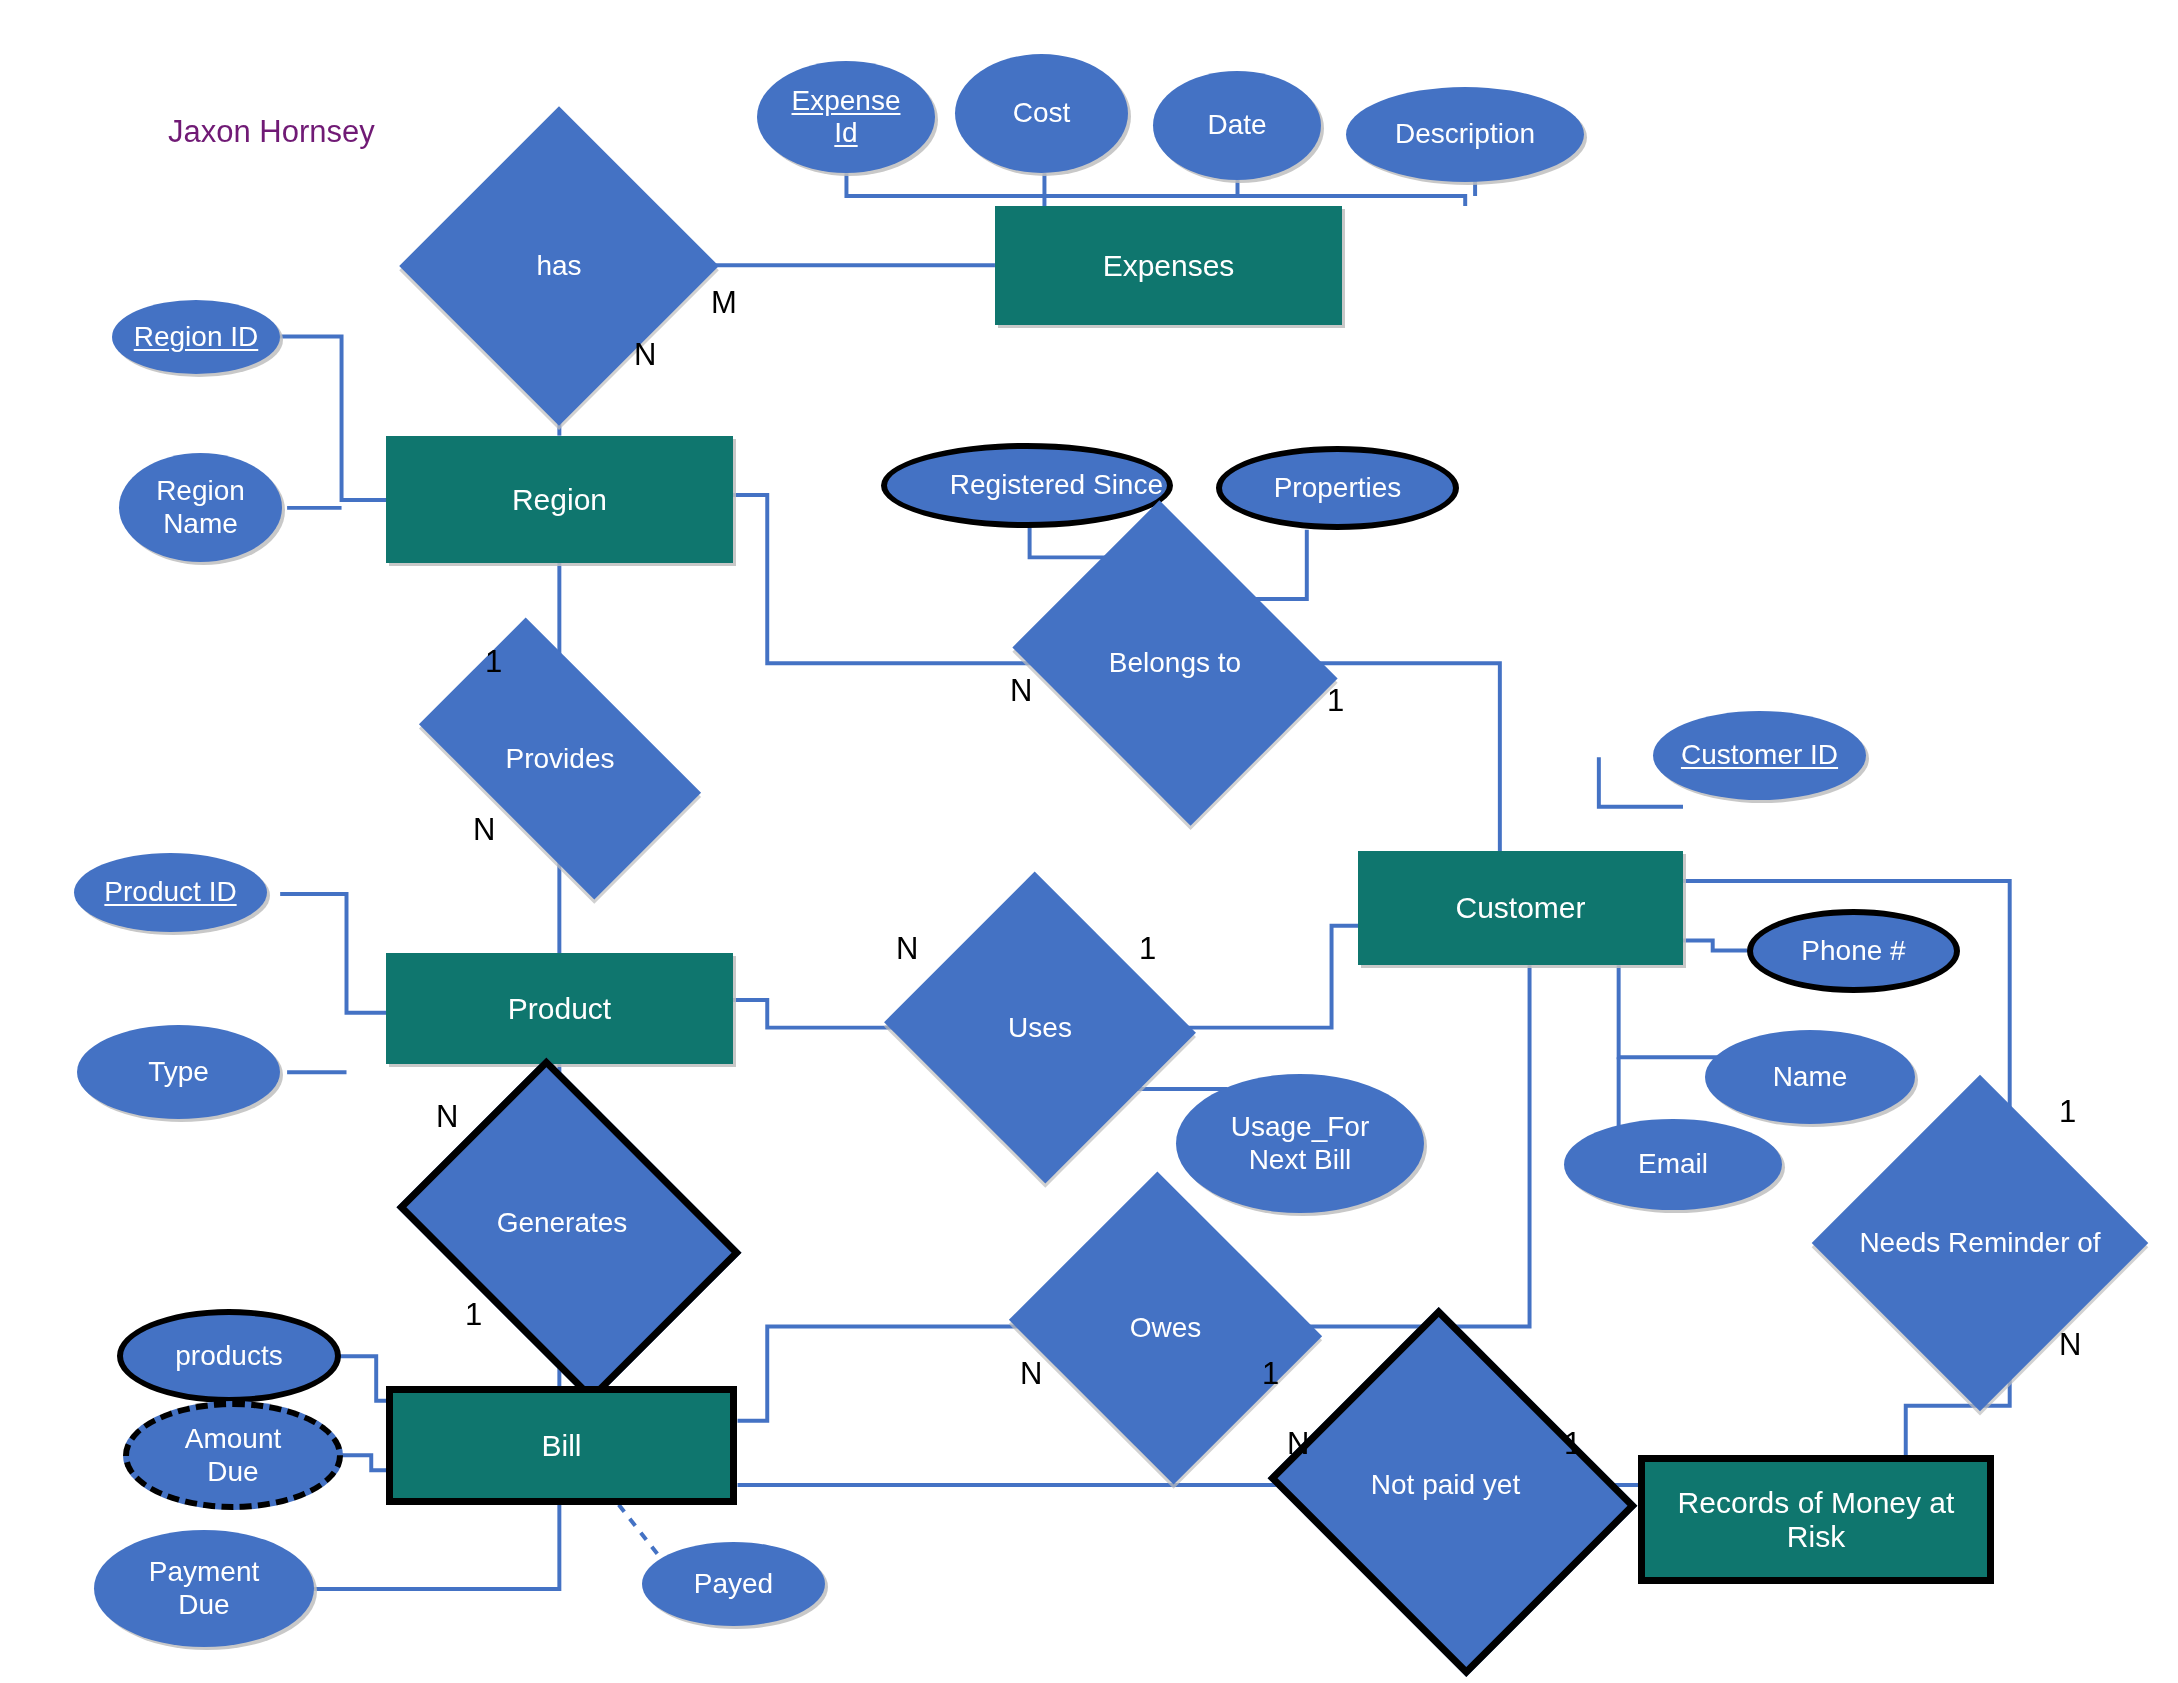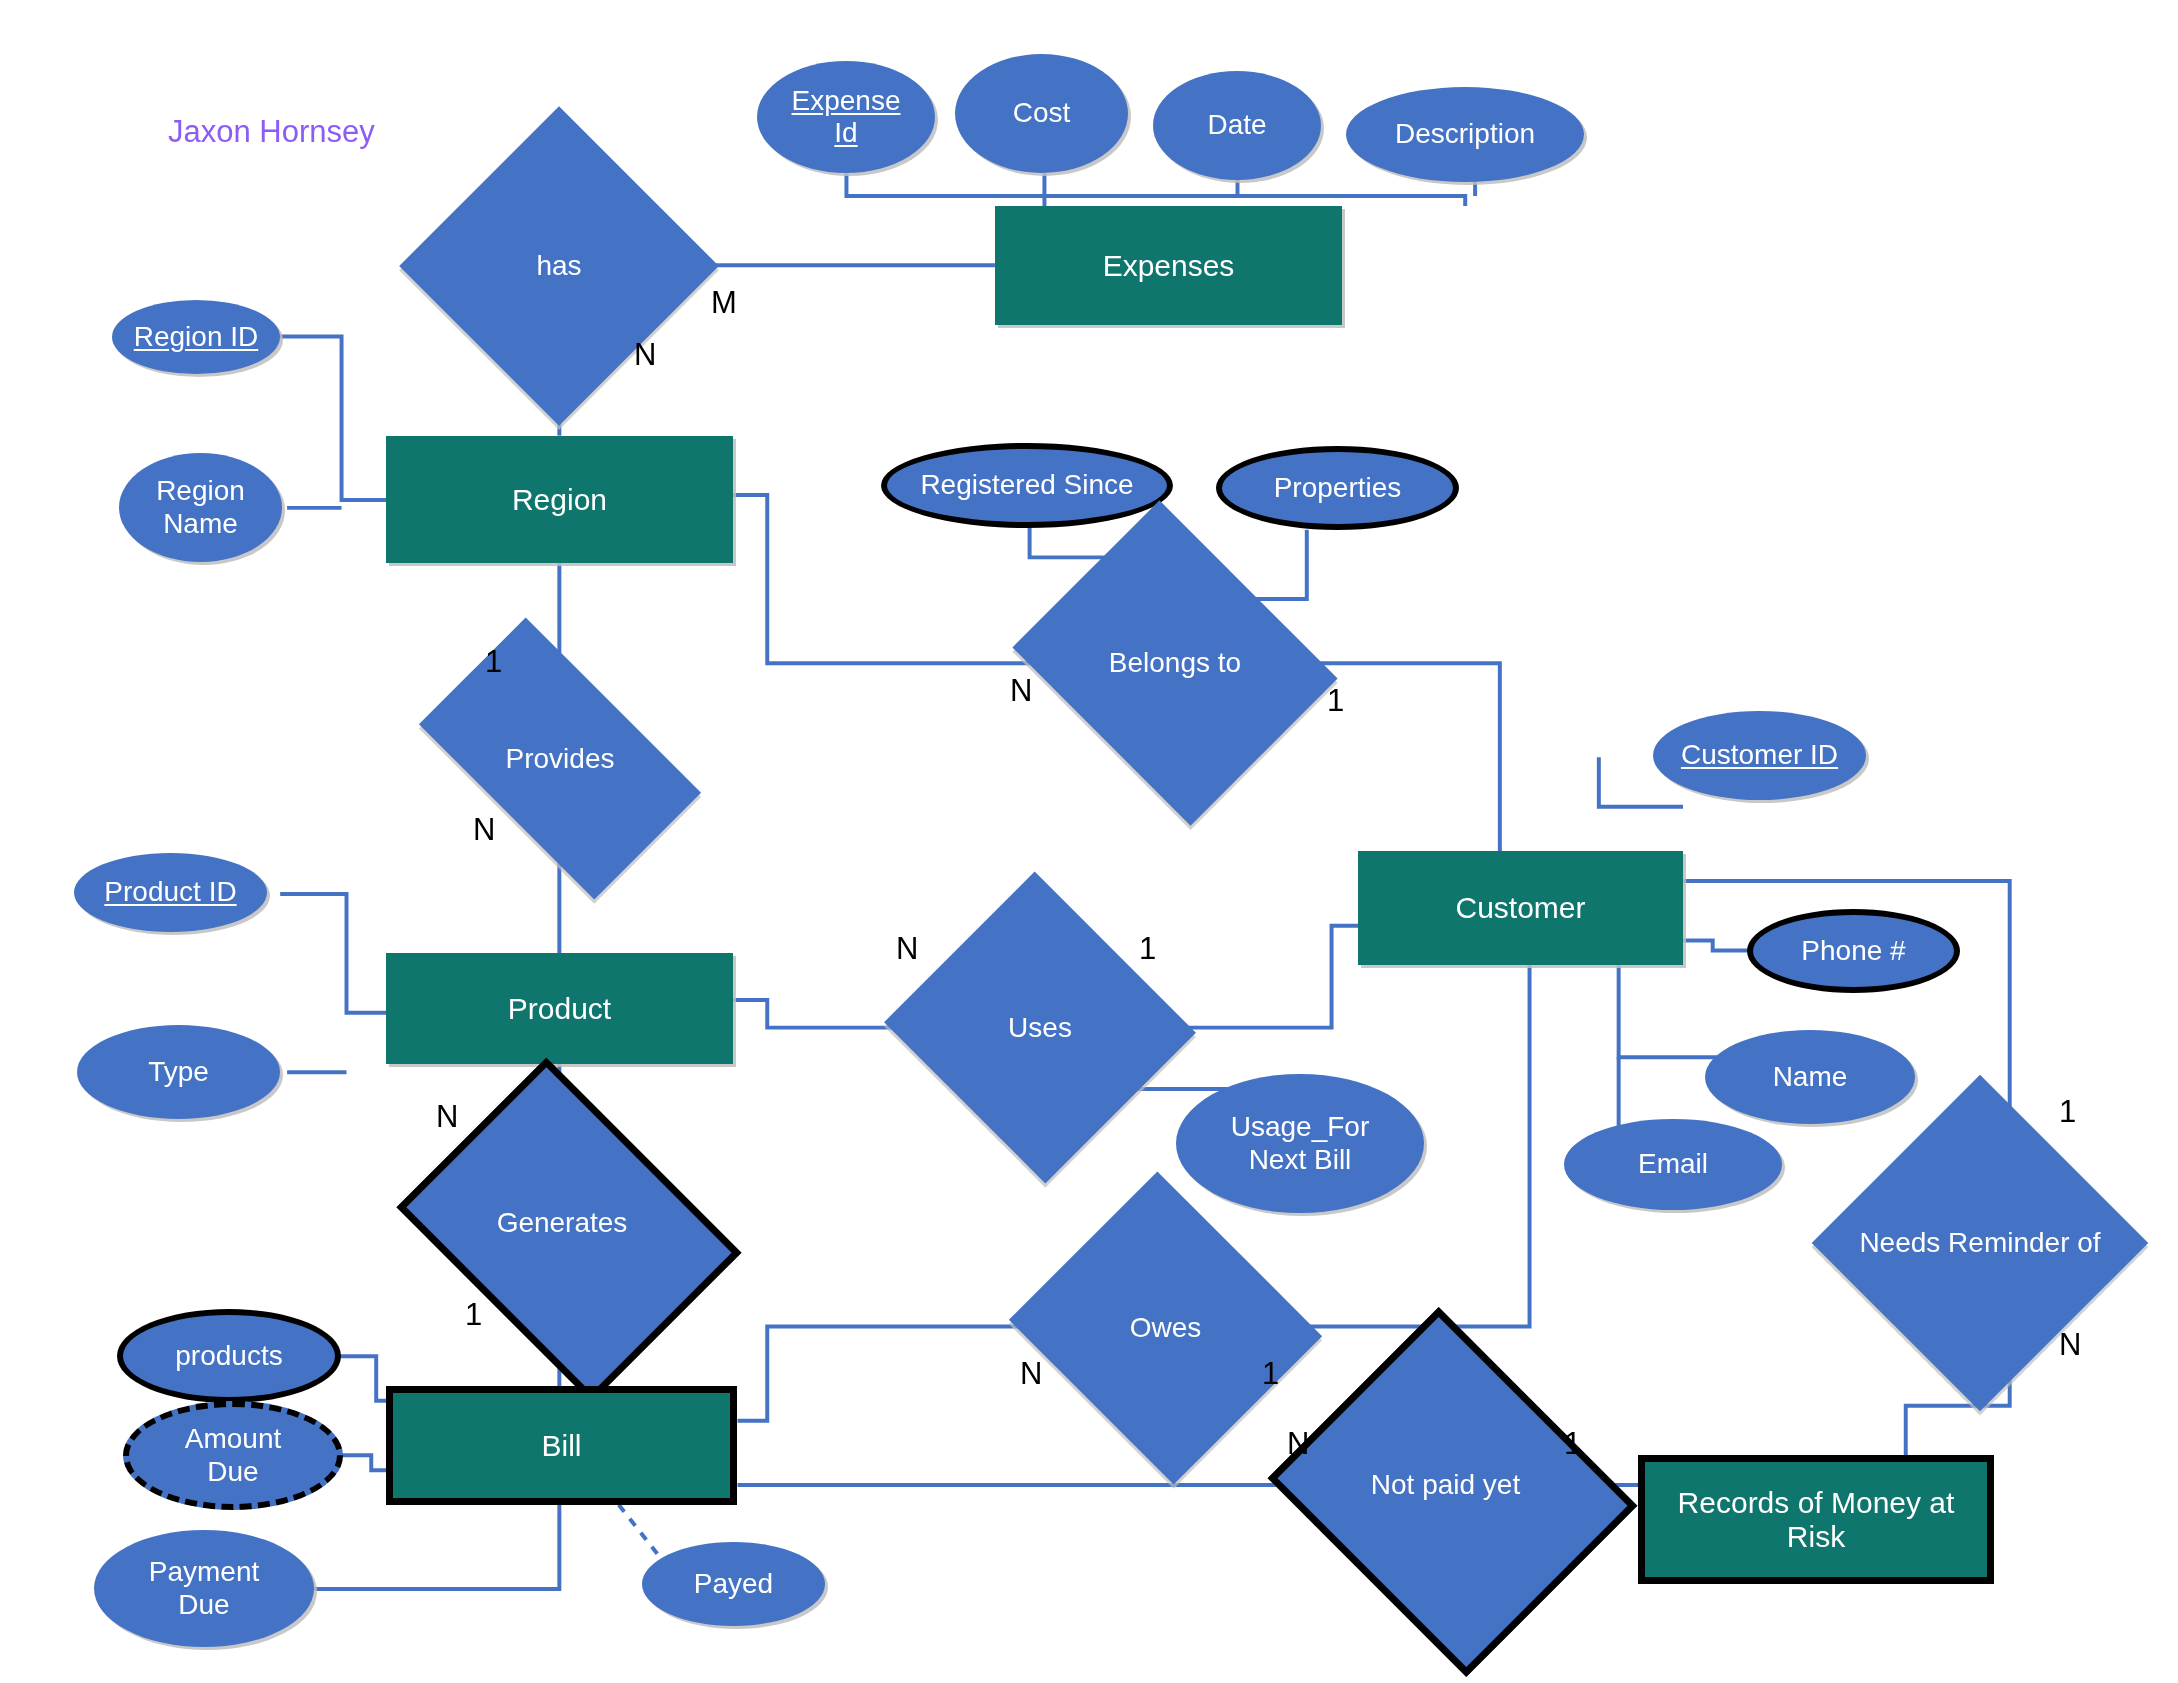--- a/index.html
+++ b/index.html
@@ -25,21 +25,21 @@
   .rel .lbl{position:relative;z-index:3;font-size:28px;white-space:nowrap;}
 
   
   .attr{background:#4472C4;border-radius:50%;
         box-shadow:3px 3px 0 rgba(190,190,190,.85);}
   .attr .lbl{font-size:28px;line-height:1.15;padding:0 4px;}
   .attr.key .lbl{text-decoration:underline;text-underline-offset:3px;}
   .attr.multi{border:6px solid #000;box-shadow:none;}
   .attr.derived{border:6px dashed #000;box-shadow:none;}
 
-  .title{position:absolute;color:#8b5cf6;font-size:31px;white-space:nowrap;}
+  .title{position:absolute;color:#701a75;font-size:31px;white-space:nowrap;}
   .card{position:absolute;color:#000;font-size:31px;white-space:nowrap;}
 </style>
 </head>
 <body>
 
 <div id="stage">
 
   <svg id="wires" viewBox="0 0 2200 1700" xmlns="http://www.w3.org/2000/svg">
     <g fill="none" stroke="#4472C4" stroke-width="4">
 
@@ -149,21 +149,21 @@
     <div class="lbl">
       <div>Region</div>
         <div>Name</div>
     </div>
   </div>
 
   <div class="node entity" style="left:386px;top:436px;width:347px;height:127px;">
     <span class="lbl">Region</span>
   </div>
 
-  <div class="node attr multi" style="left:881px;top:443px;width:292px;height:85px;">
+  <div class="node attr multi" style="left:881px;top:443px;width:292px;height:85px;justify-content:flex-end;">
     <span class="lbl">Registered Since</span>
   </div>
 
   <div class="node attr multi" style="left:1216px;top:446px;width:243px;height:84px;">
     <span class="lbl">Properties</span>
   </div>
 
   <div class="node rel" style="left:1049px;top:559px;width:252px;height:208px;">
     <div class="dia"></div>
     <span class="lbl">Belongs to</span>

